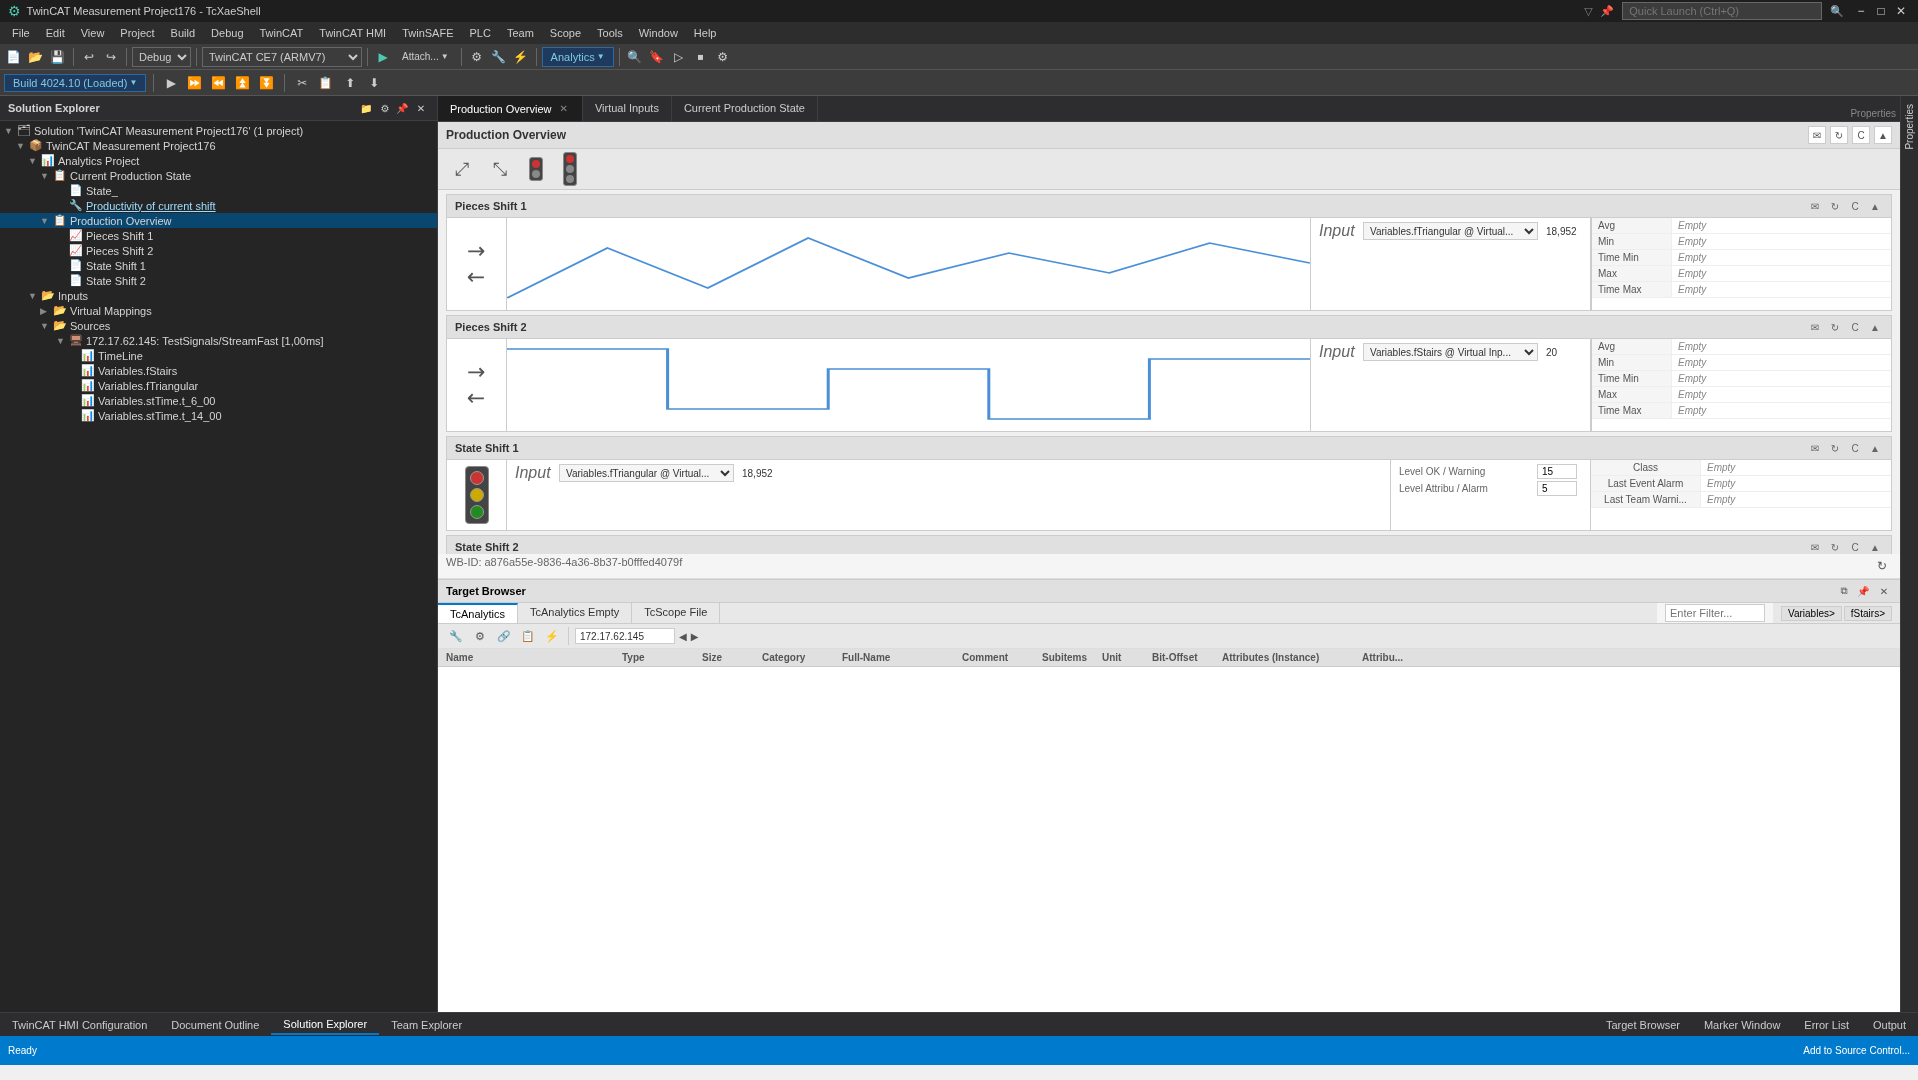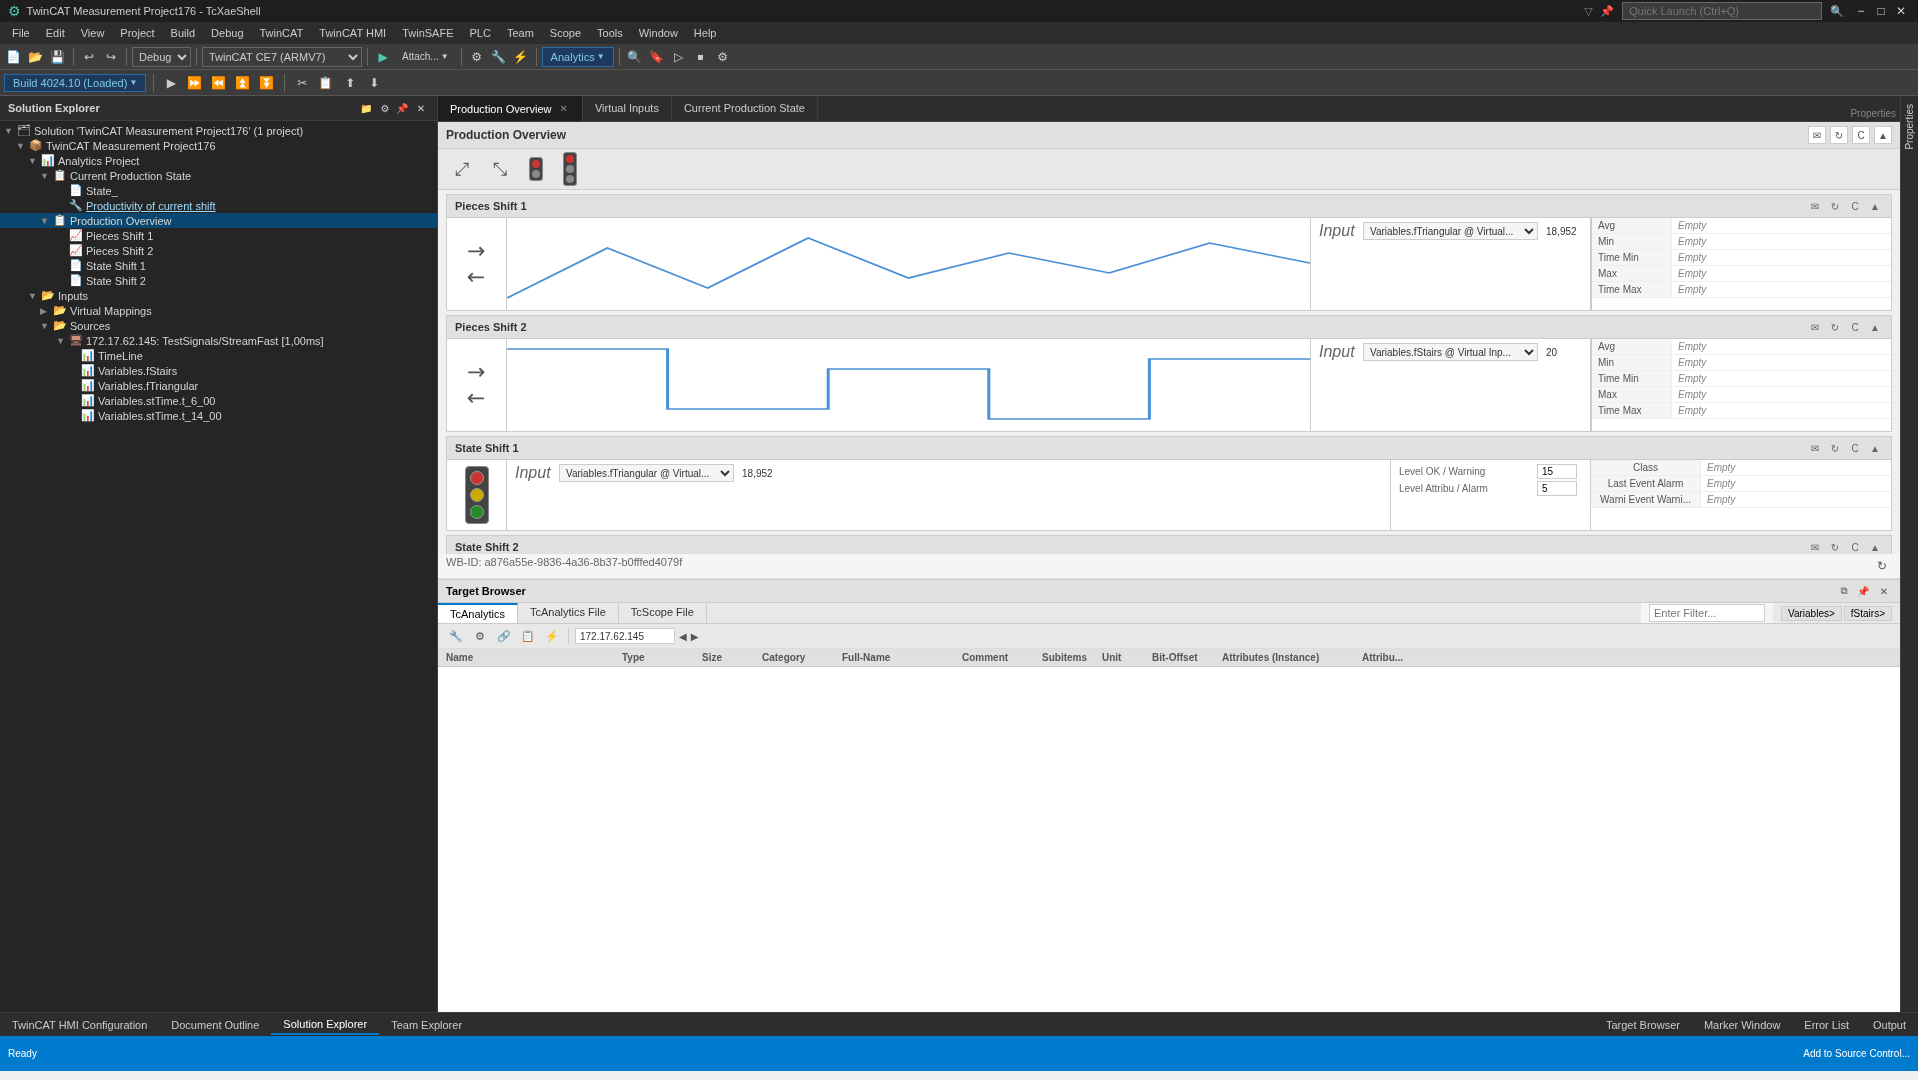--- a/index.html
+++ b/index.html
@@ -552,21 +552,21 @@
           <div style="width:300px;text-align:center;">
             <div class="class-stat-row">
               <span class="class-stat-label">Class</span>
               <span class="class-stat-val">Empty</span>
             </div>
             <div class="class-stat-row">
               <span class="class-stat-label">Last Event Alarm</span>
               <span class="class-stat-val">Empty</span>
             </div>
             <div class="class-stat-row">
-              <span class="class-stat-label">Warni Event Warni...</span>
+              <span class="class-stat-label">Last Team Warni...</span>
               <span class="class-stat-val">Empty</span>
             </div>
           </div>
         </div>
       </div>
 
       <div class="prod-section">
         <div class="prod-section-header">
           <span class="prod-section-title">State Shift 2</span>
           <div class="prod-section-icons">
@@ -591,26 +591,26 @@
         <span id="tb-title" style="font-weight:bold; font-size:11px;">Target Browser</span>
         <div style="display:flex; gap:4px;">
           <button class="icon-btn" style="font-size:10px; color:#555; width:16px; height:16px;">⧉</button>
           <button class="icon-btn" style="font-size:10px; color:#555; width:16px; height:16px;">📌</button>
           <button class="icon-btn" style="font-size:10px; color:#555; width:16px; height:16px;">✕</button>
         </div>
       </div>
 
       <div id="tb-tabs" style="background:#e8e8e8; display:flex; border-bottom:1px solid #ccc;">
         <div class="tb-tab active">TcAnalytics</div>
-        <div class="tb-tab">TcAnalytics File</div>
+        <div class="tb-tab">TcAnalytics Empty</div>
         <div class="tb-tab">TcScope File</div>
         <div style="flex:1;"></div>
 
         <div style="display:flex; align-items:center; gap:4px; padding:0 8px; background:#f5f5f5;">
-          <input type="text" placeholder="Enter Filter..." style="background: rgb(255, 255, 255); border: 1px solid rgb(204, 204, 204); padding: 1px 4px; font-size: 11px; width: 116px; color: rgb(153, 153, 153); height: 18px;">
+          <input type="text" placeholder="Enter Filter..." style="background: rgb(255, 255, 255); border: 1px solid rgb(204, 204, 204); padding: 1px 4px; font-size: 11px; width: 100px; color: rgb(153, 153, 153); height: 18px;">
         </div>
 
         <div style="display:flex; align-items:center; gap:2px; padding:0 8px;">
           <button class="breadcrumb-btn">Variables&gt;</button>
           <button class="breadcrumb-btn">fStairs&gt;</button>
         </div>
       </div>
 
       <div id="tb-toolbar" style="background:#e8e8e8; padding:2px 8px; display:flex; align-items:center; gap:4px; border-bottom:1px solid #ddd;">
         <button class="icon-btn" style="color:#555; font-size:11px;">🔧</button>
@@ -656,16 +656,16 @@
   <div class="bottom-tab active">Solution Explorer</div>
   <div class="bottom-tab">Team Explorer</div>
   <div style="flex:1;"></div>
 
   <div class="bottom-tab">Target Browser</div>
   <div class="bottom-tab">Marker Window</div>
   <div class="bottom-tab">Error List</div>
   <div class="bottom-tab">Output</div>
 </div>
 
-<div id="statusbar" style="background:#007acc; height:35px; display:flex; align-items:center; padding:0 8px; justify-content:space-between;">
+<div id="statusbar" style="background:#007acc; height:29px; display:flex; align-items:center; padding:0 8px; justify-content:space-between;">
   <span id="status-left" style="color:#fff; font-size:10px;">Ready</span>
   <span id="status-right" style="color:#fff; font-size:10px; cursor:pointer;">Add to Source Control...</span>
 </div>
 
 </body></html>

